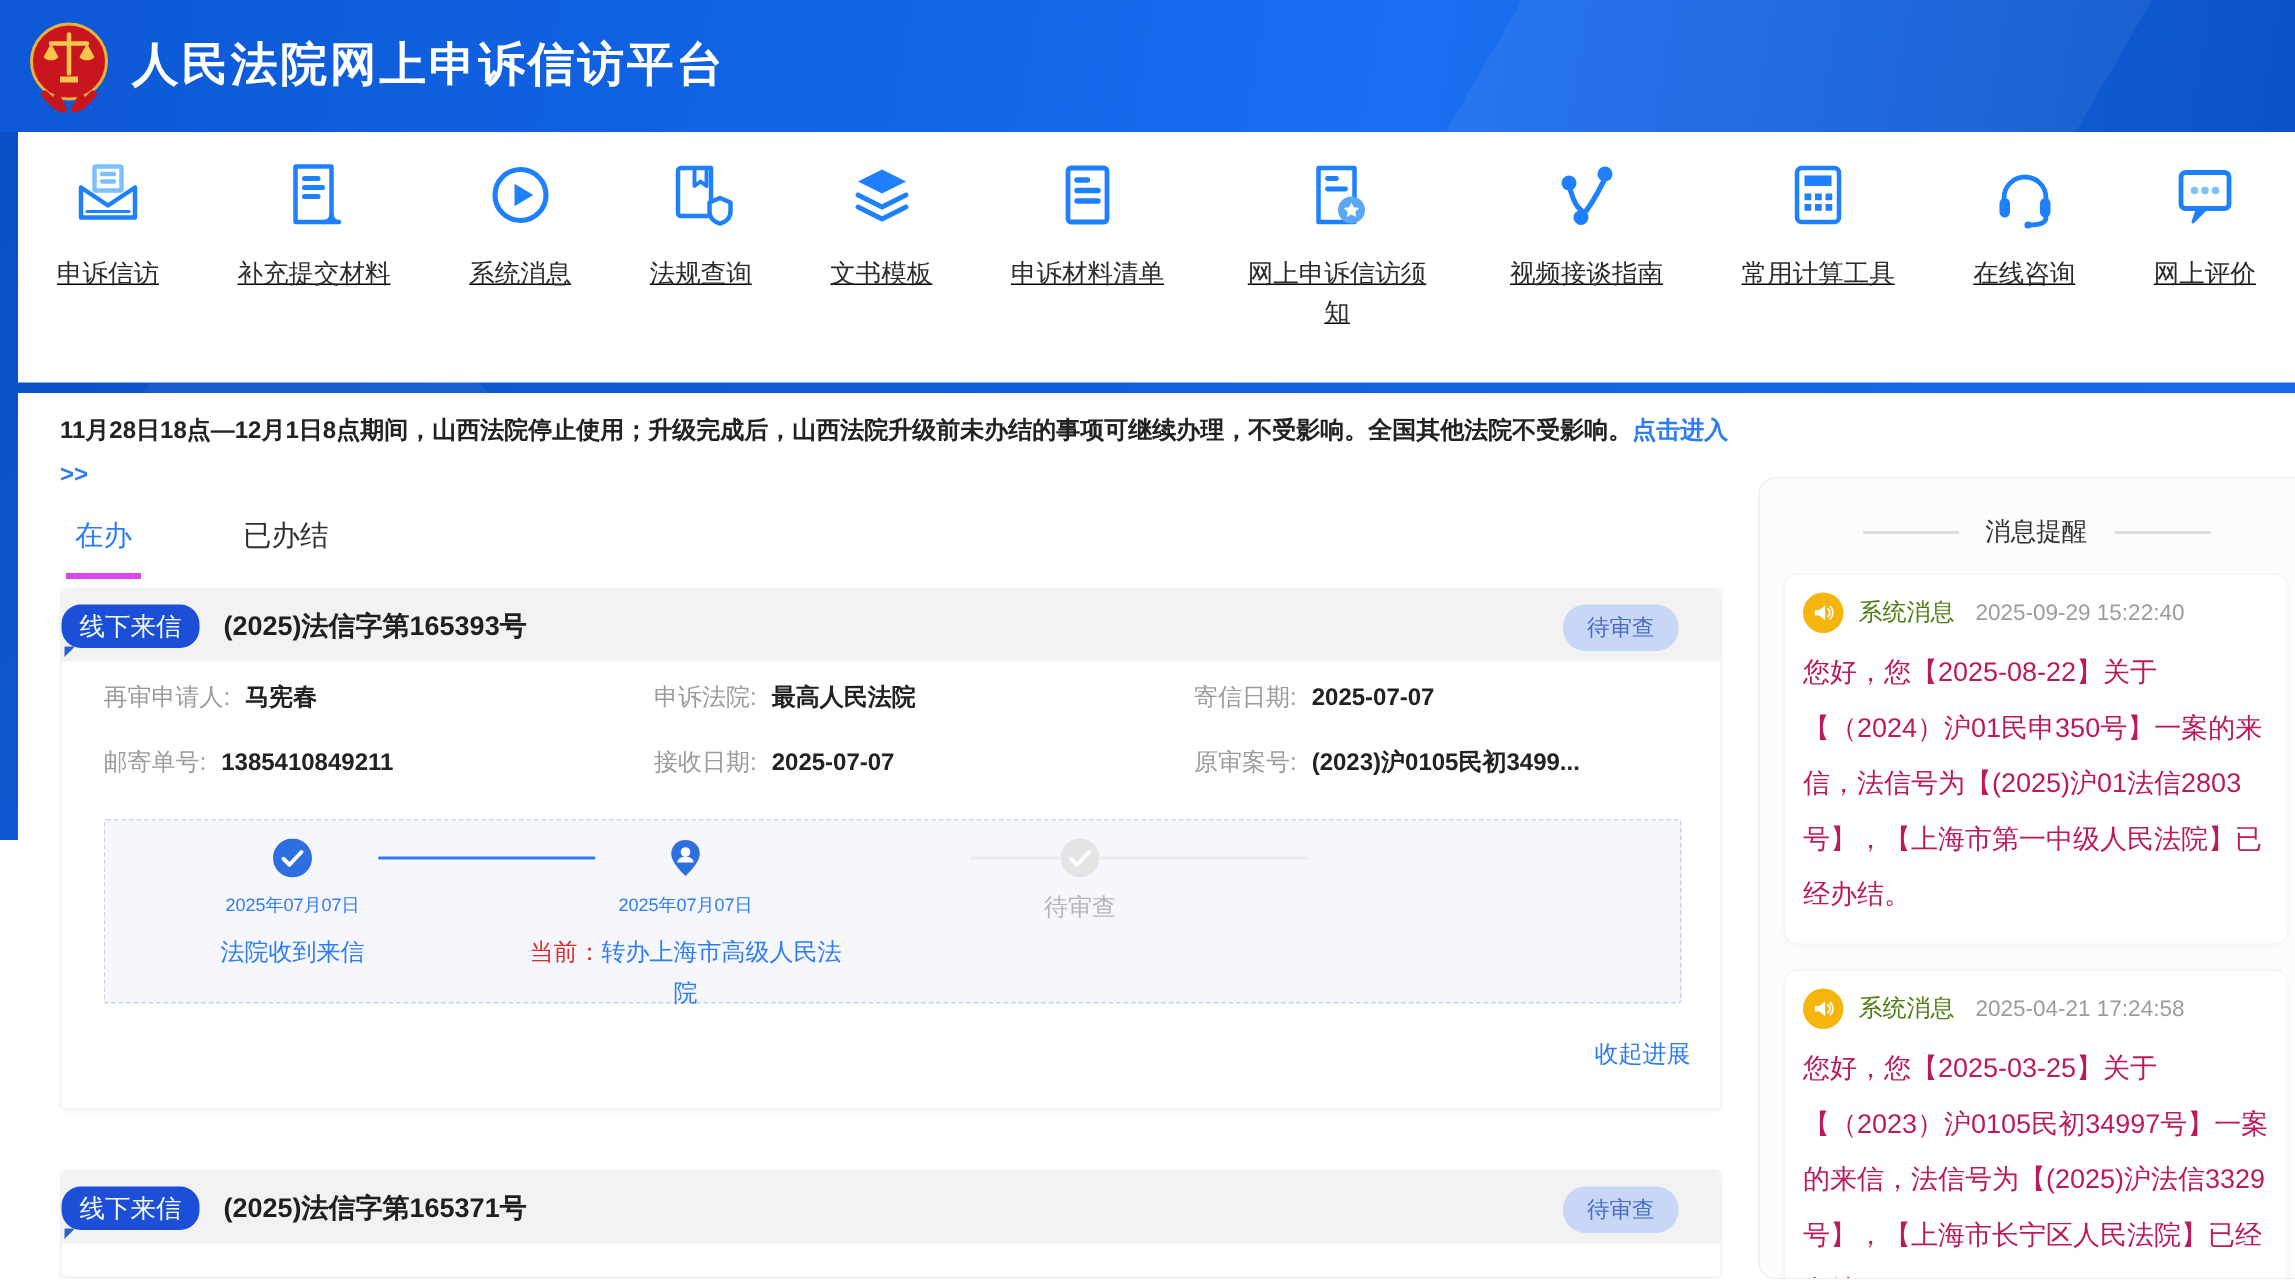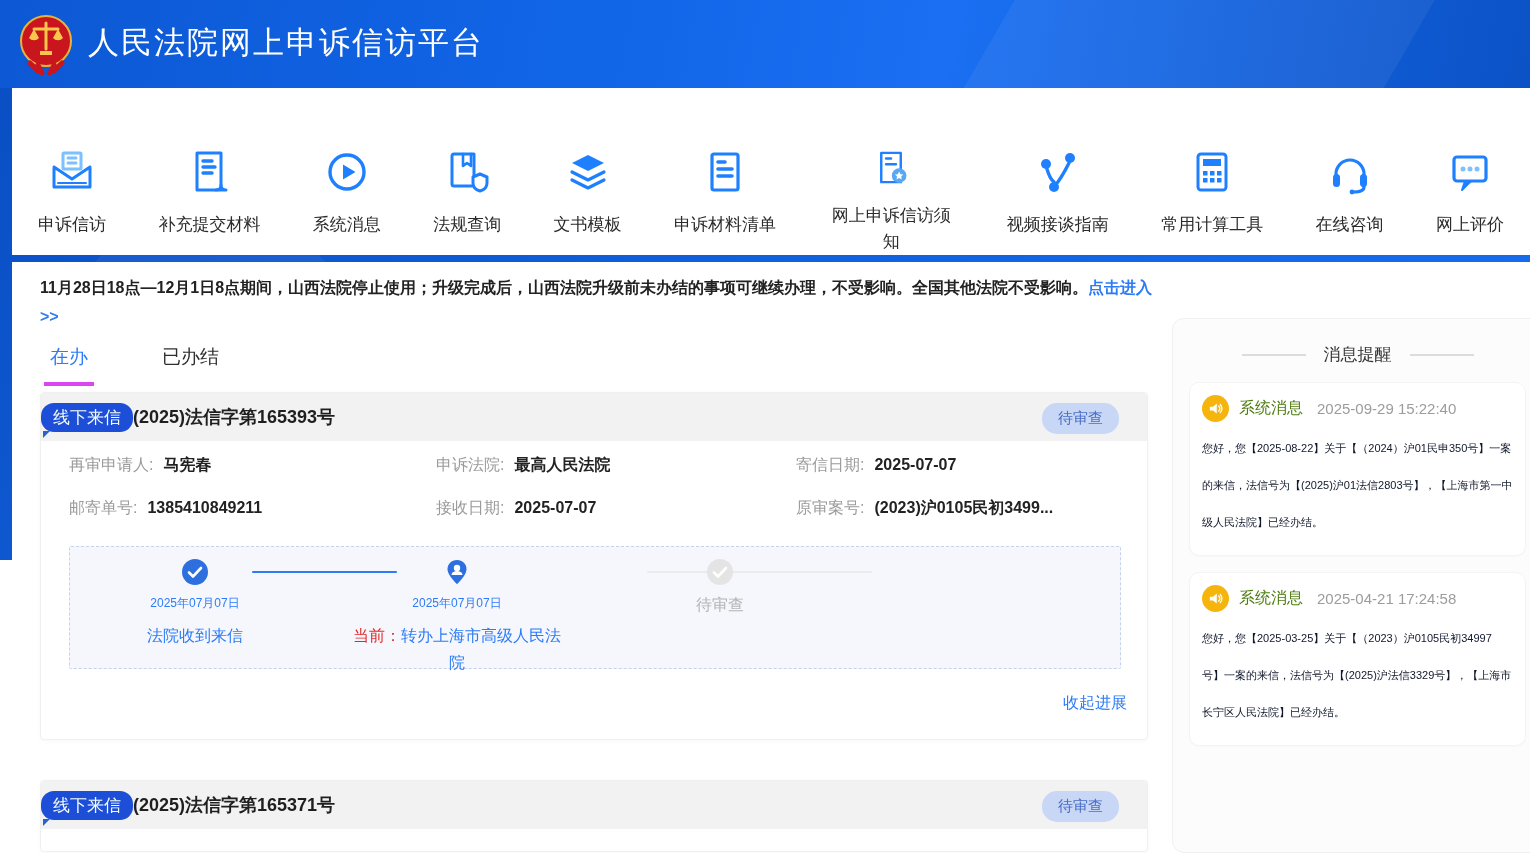--- a/index.html
+++ b/index.html
@@ -6,32 +6,32 @@
   html,body { width:1530px; height:853px; }
   body { font-family:"Liberation Sans","DejaVu Sans",sans-serif; background:#fff; }
   .page { position:relative; width:1530px; height:853px; overflow:hidden; background:#fff; }
 
   
   .header { position:absolute; left:0; top:0; width:1530px; height:88px;
     background:linear-gradient(100deg,#0d58d4 0%,#1166e8 40%,#1a6ff2 62%,#0b52c6 100%); overflow:hidden; }
   .header::before { content:""; position:absolute; left:980px; top:-40px; width:420px; height:200px;
     background:rgba(255,255,255,0.06); transform:skewX(-30deg); }
   .logo { position:absolute; left:16px; top:13px; width:60px; height:62px; }
-  .header-title { position:absolute; left:88px; top:22px; color:#fff; font-size:31px; font-weight:normal; letter-spacing:2px; }
+  .header-title { position:absolute; left:88px; top:22px; color:#fff; font-size:31px; font-weight:bold; letter-spacing:2px; }
 
   
   .bg-band { position:absolute; left:0; top:88px; width:1530px; height:472px;
     background:linear-gradient(135deg,#0a4fc4 0%,#1263e0 55%,#1a6ff0 100%); }
   .bg-band::after { content:""; position:absolute; left:60px; top:120px; width:300px; height:300px;
     border-radius:50%; background:rgba(255,255,255,0.05); }
 
   
   .nav-bar { position:absolute; left:12px; top:88px; width:1518px; height:167px; background:#fff;
     display:flex; justify-content:space-between; padding:0 26px; }
-  .nav-item { display:flex; flex-direction:column; align-items:center; padding-top:60px; cursor:pointer; }
+  .nav-item { display:flex; flex-direction:column; align-items:center; padding-top:18px; cursor:pointer;text-decoration:underline; }
   .nav-icon { width:48px; height:48px; margin-bottom:16px; }
   .nav-label { font-size:17px; color:#2b2b2b; white-space:nowrap; text-align:center; line-height:26px; }
   .nav-label.wrap2 { white-space:normal; width:126px; }
 
   
   .main { position:absolute; left:12px; top:262px; width:1518px; height:591px; background:#fff; }
 
   .notice { position:absolute; left:28px; top:11px; width:1118px; font-size:16px; font-weight:bold;
     color:#222; line-height:29px; }
   .notice-link { color:#2d7bf7; cursor:pointer; }
@@ -45,21 +45,21 @@
   .case-card { position:absolute; left:28px; width:1108px; background:#fff;
     border:1px solid #f0f0f0; border-radius:4px; box-shadow:0 1px 4px rgba(0,0,0,0.03); }
   .case-card.first { top:130px; height:348px; }
   .case-card.second { top:518px; height:72px; }
   .case-header { position:relative; height:48px; background:#f2f2f2; border-radius:4px 4px 0 0;
     display:flex; align-items:center; }
   .case-tag { position:relative; margin-left:0; background:#1d4ed8; color:#f2fbf6; font-size:17px;
     padding:6px 12px; border-radius:13px; line-height:1; }
   .case-tag::after { content:""; position:absolute; left:2px; bottom:-6px; width:0; height:0;
     border-left:7px solid #2b62c9; border-bottom:7px solid transparent; }
-  .case-no { font-size:18px; font-weight:bold; color:#1f1f1f;text-align:center; }
+  .case-no { margin-left:16px; font-size:18px; font-weight:bold; color:#1f1f1f;text-align:center; }
   .case-status { position:absolute; right:28px; top:10px; background:#c8d7f6; color:#4a6cc3;
     font-size:15px; padding:6px 16px; border-radius:15px; cursor:default; }
 
   .fields { position:absolute; left:28px; top:62px; width:1060px; display:grid;
     grid-template-columns:367px 360px 1fr; grid-row-gap:22px; }
   .field { font-size:16px; display:flex; align-items:baseline; }
   .field-label { color:#9b9b9b; margin-right:10px; white-space:nowrap; }
   .field-value { color:#222; font-weight:600; white-space:nowrap; overflow:hidden;
     text-overflow:ellipsis; max-width:330px; }
 
@@ -87,21 +87,21 @@
   .panel-title-row { display:flex; align-items:center; justify-content:center; gap:18px; margin-top:24px; }
   .panel-dash { width:64px; height:2px; background:#dcdcdc; }
   .panel-title { font-size:17px; color:#333; }
   .msg-card { background:#fff; border:1px solid #f4f4f5; border-radius:10px; margin-top:16px;
     box-shadow:0 1px 3px rgba(0,0,0,0.02); }
   .msg-head { display:flex; align-items:center; padding:12px 12px 4px; }
   .msg-speaker { width:27px; height:27px; border-radius:50%; background:#f5b50d; display:flex;
     align-items:center; justify-content:center; flex:0 0 27px; }
   .msg-source { font-size:16px; color:#4d7c0f; margin-left:10px; }
   .msg-time { font-size:15px; color:#9c9c9c; margin-left:14px; }
-  .msg-body { padding:4px 12px 14px; font-size:11px; color:#0f172a; line-height:37px; }
+  .msg-body { padding:4px 12px 14px; font-size:18px; color:#be185d; line-height:37px; }
 </style>
 </head>
 <body>
 
 <div class="page">
 
   <div class="bg-band"></div>
 
   <div class="header">
     <svg class="logo" viewBox="0 0 60 62">

